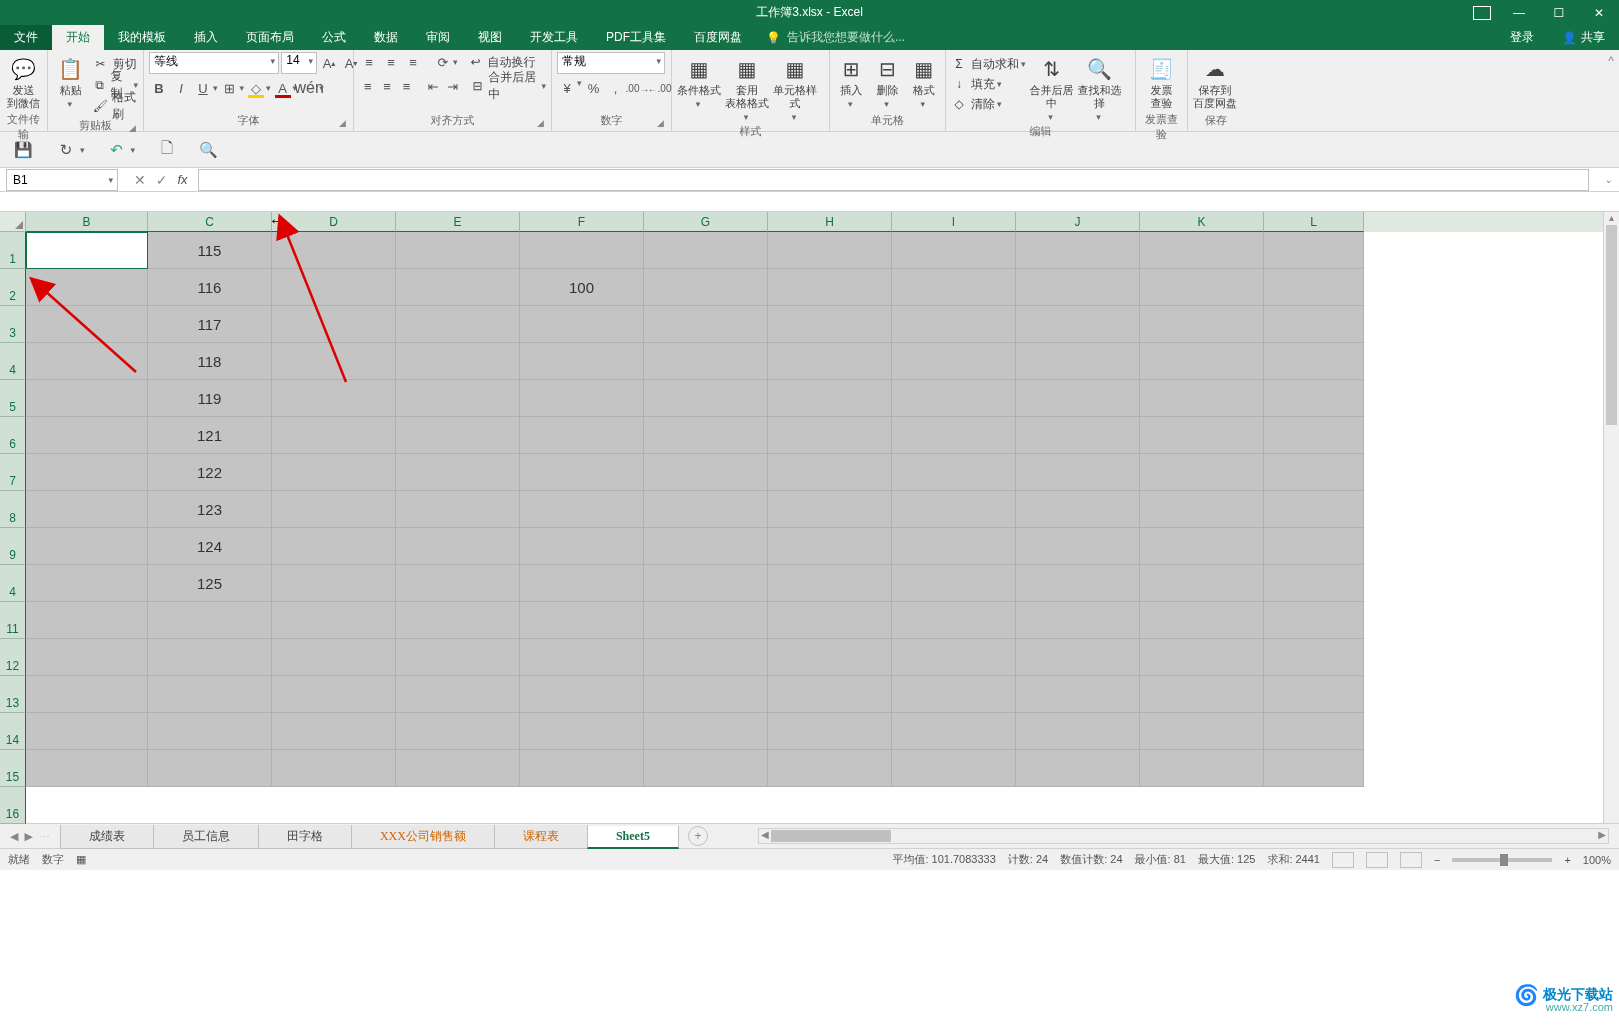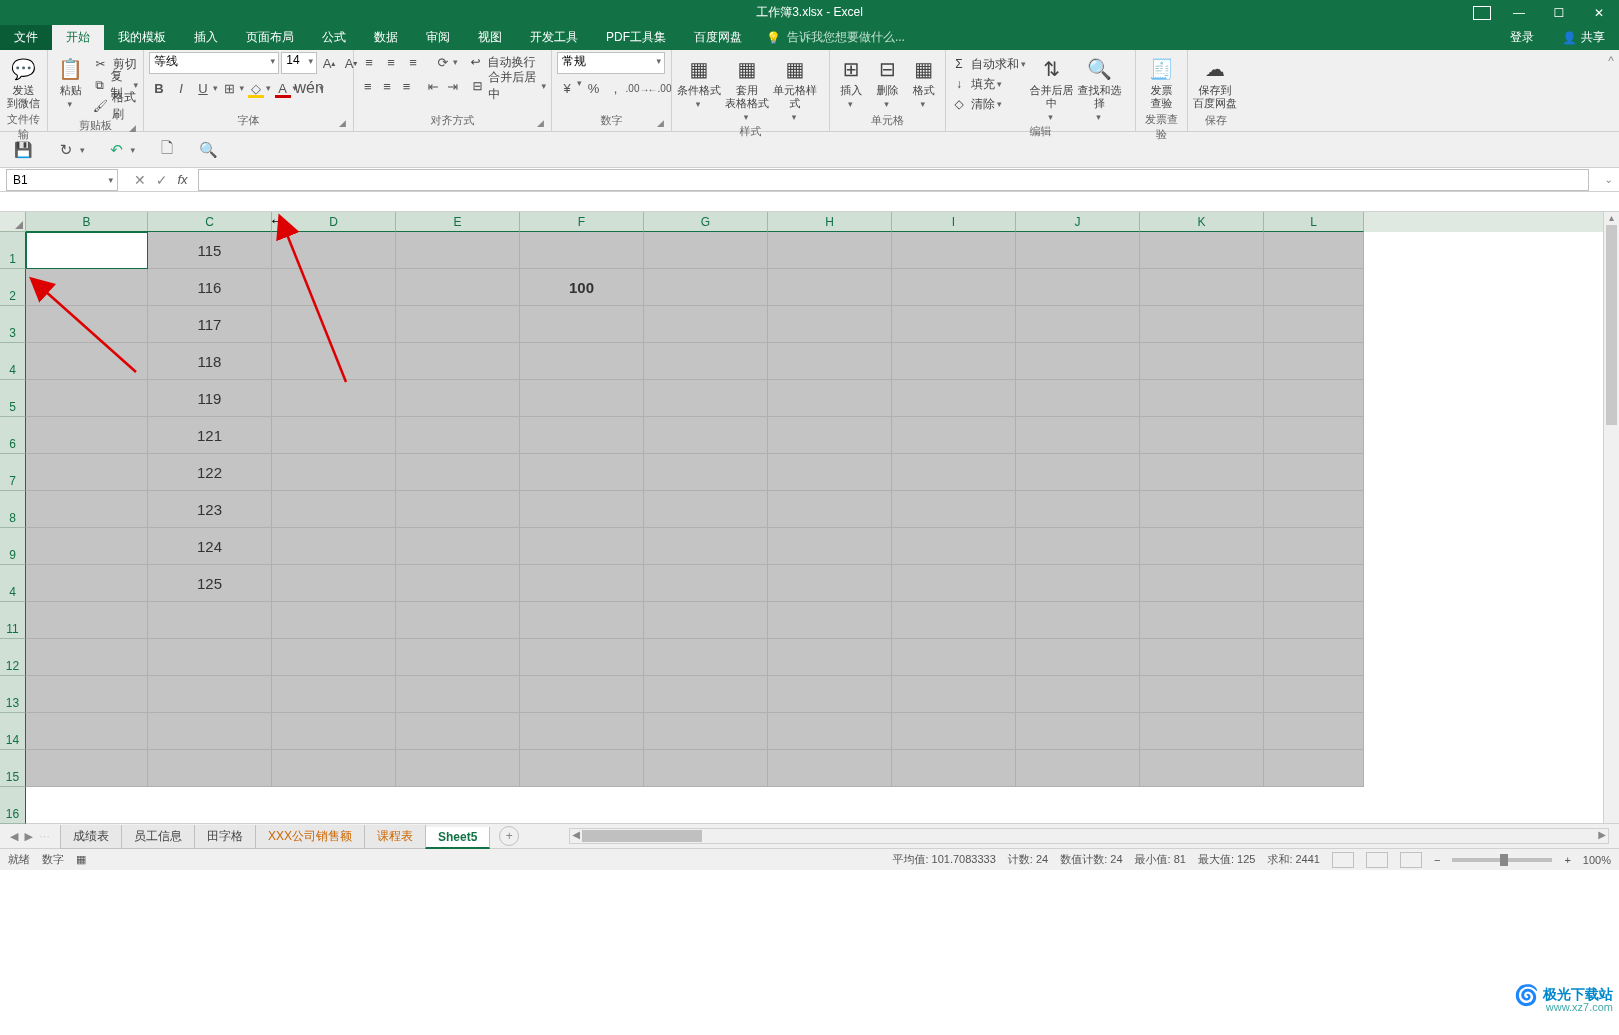--- a/index.html
+++ b/index.html
@@ -63,21 +63,21 @@
 .gridrows { }
 .gridrow { height: 37px; display: flex; }
 .cell { border-right: 1px solid #b0b0b0; border-bottom: 1px solid #b0b0b0; background: #c4c4c4; display: flex; align-items: center; justify-content: center; font-size: 15px; color: #333; }
 .cell.activecell { background: #fff; outline: 2px solid #127245; outline-offset: -1px; }
 .vscroll { width: 16px; background: #f0f0f0; border-left: 1px solid #d0d0d0; }
 
 
 .sheetbar { height: 25px; background: #f0f0f0; border-top: 1px solid #d0d0d0; display: flex; align-items: center; font-size: 12px; }
 .navbtns { display: flex; gap: 6px; padding: 0 10px; color: #888; font-size: 11px; }
 .tabs { display: flex; align-items: flex-end; height: 25px; }
-.tab { padding: 3px 12px; border: 1px solid #c0c0c0; border-top: none; background: #e8e8e8; color: #444; margin-right: -1px; }
+.tab { padding: 3px 28px; border: 1px solid #c0c0c0; border-top: none; background: #e8e8e8; color: #444; margin-right: -1px; font-family: Liberation Serif, serif; }
 .tab.active { background: #fff; color: #127245; border-bottom: 2px solid #127245; font-weight: bold; }
 .tab.orange { color: #cc6600; }
 .addsheet { width: 20px; height: 20px; border: 1px solid #c0c0c0; border-radius: 50%; display: flex; align-items: center; justify-content: center; margin-left: 10px; color: #888; }
 .hscroll { flex: 1; }
 .hscrollbar { height: 16px; background: #f0f0f0; border: 1px solid #d0d0d0; margin: 0 10px; position: relative; }
 .hscrollbar .thumb { position: absolute; left: 12px; width: 120px; top: 1px; bottom: 1px; background: #c0c0c0; }
 
 
 .statusbar { height: 22px; background: #f0f0f0; border-top: 1px solid #d0d0d0; display: flex; align-items: center; font-size: 11px; color: #555; padding: 0 8px; gap: 12px; }
 .statusbar .spacer { flex: 1; }
@@ -416,21 +416,21 @@
           <div class="cell" style="width: 124px;"></div>
           <div class="cell" style="width: 124px;"></div>
           <div class="cell" style="width: 124px;"></div>
           <div class="cell" style="width: 100px;"></div>
         </div>
         <div class="gridrow">
           <div class="cell" style="width: 122px;"></div>
           <div class="cell" style="width: 124px;">116</div>
           <div class="cell" style="width: 124px;"></div>
           <div class="cell" style="width: 124px;"></div>
-          <div class="cell" style="width: 124px; font-weight: bold;">100</div>
+          <div class="cell" style="width: 124px;">100</div>
           <div class="cell" style="width: 124px;"></div>
           <div class="cell" style="width: 124px;"></div>
           <div class="cell" style="width: 124px;"></div>
           <div class="cell" style="width: 124px;"></div>
           <div class="cell" style="width: 124px;"></div>
           <div class="cell" style="width: 100px;"></div>
         </div>
         <div class="gridrow">
           <div class="cell" style="width: 122px;"></div>
           <div class="cell" style="width: 124px;">117</div>

